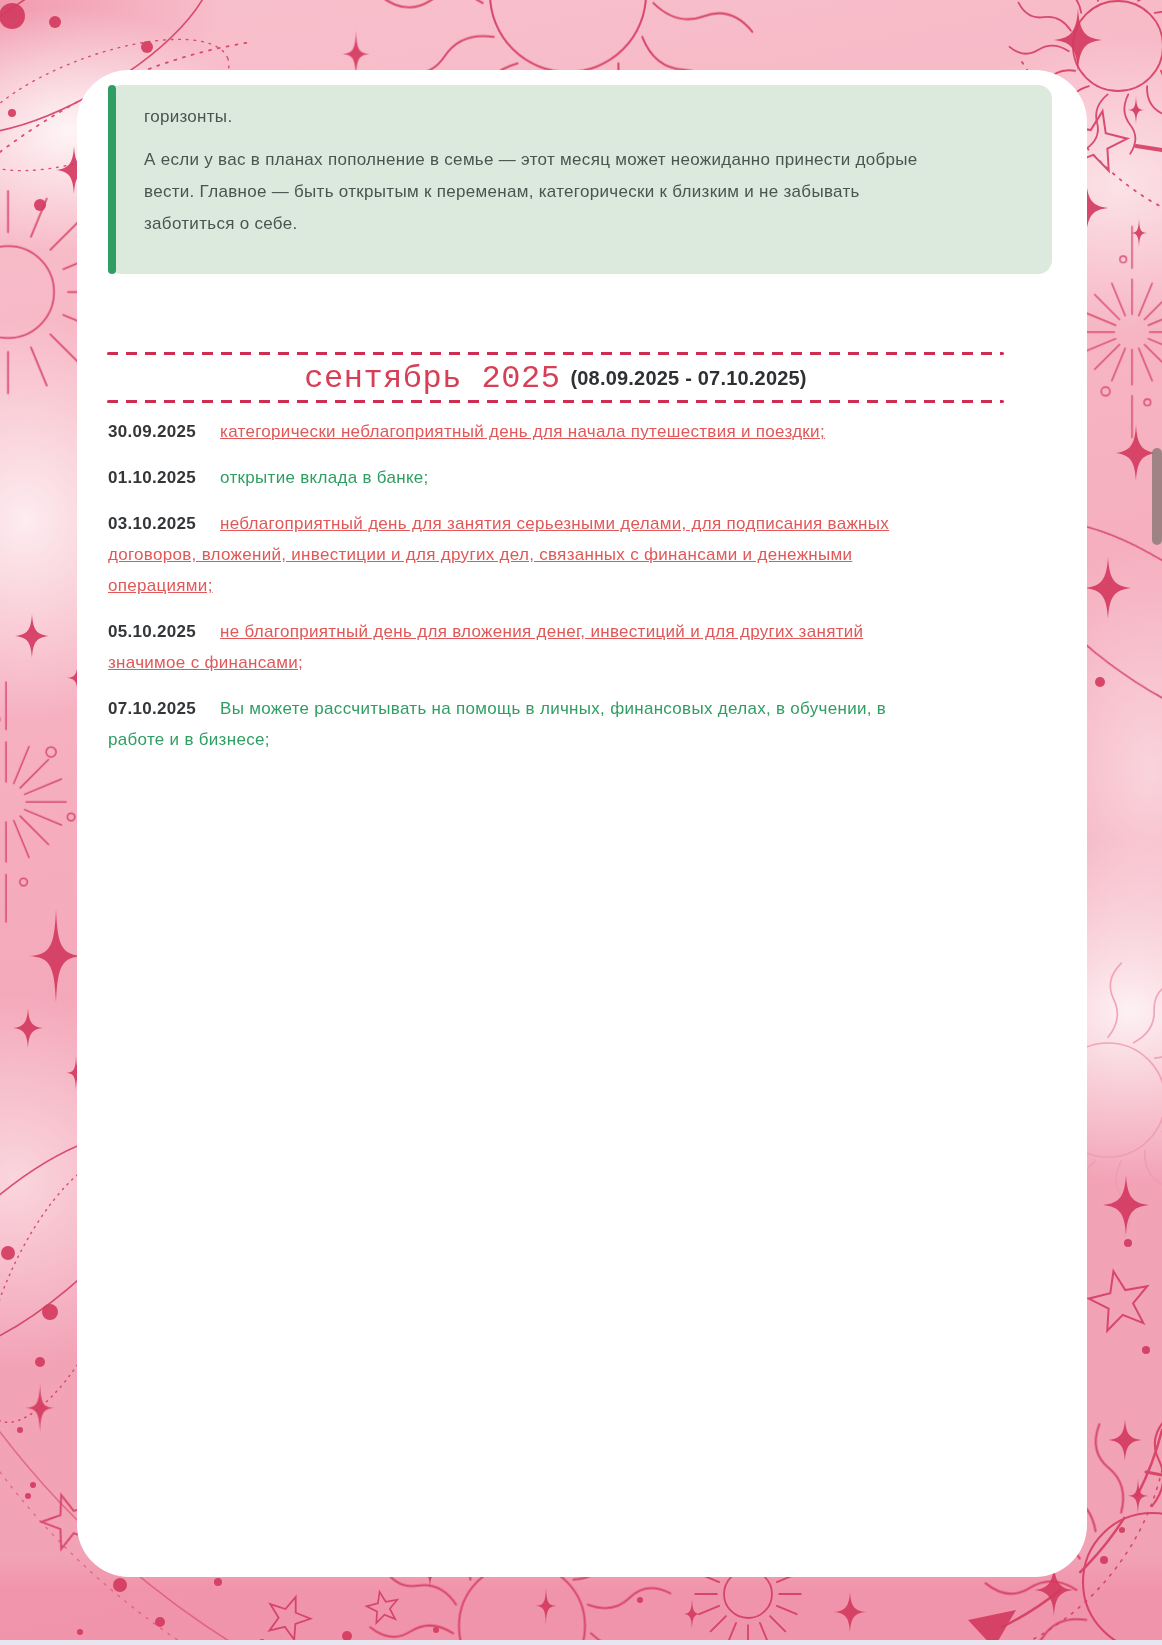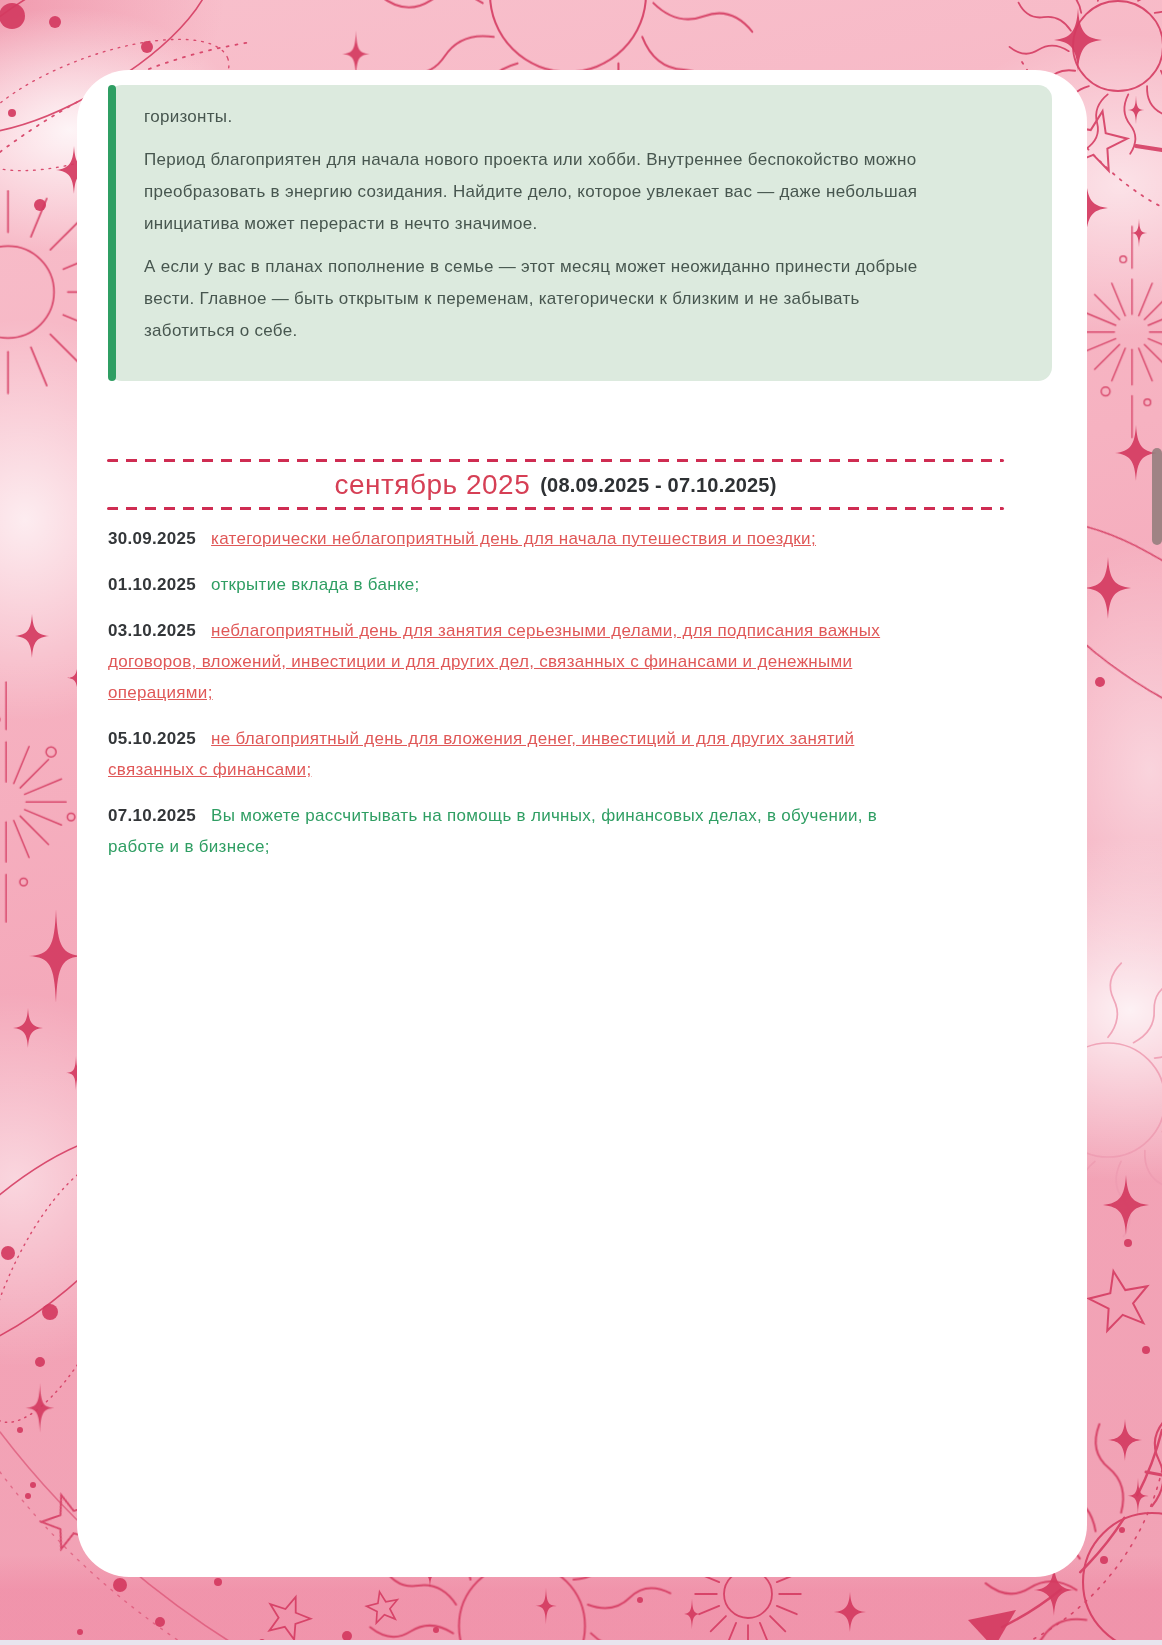--- a/index.html
+++ b/index.html
@@ -39,29 +39,29 @@
   .month-block{width:897px;margin:78px 0 0 -1px;}
   .dash{
     height:3px;border-radius:2px;
     background:repeating-linear-gradient(90deg, var(--dash-red,#cf2c52) 0 11px, rgba(0,0,0,0) 11px 19px);
   }
   .month-row{
     display:flex;justify-content:center;align-items:baseline;gap:10px;
     height:42px;margin:2px 0 1px 0;align-items:center;
   }
   .month-title{
-    font-family:Liberation Sans, sans-serif;font-size:28px;color:var(--title-red,#d63f55);
+    font-family:Liberation Mono, monospace;font-size:32px;color:var(--title-red,#d63f55);
     letter-spacing:.5px;
   }
   .month-range{
     font-size:20px;font-weight:bold;color:var(--range-text,#2e3134);letter-spacing:.2px;
   }
   .entries{margin-top:13px;max-width:790px;}
   .entry{margin:0 0 15px 0;font-size:17px;line-height:31px;letter-spacing:.3px;}
-  .entry-date{font-weight:bold;color:var(--date-text,#333639);margin-right:15px;}
+  .entry-date{font-weight:bold;color:var(--date-text,#333639);margin-right:24px;}
   .tone-unfavorable{color:var(--unfavorable-red,#e05858);text-decoration:underline;}
   .tone-favorable{color:var(--favorable-green,#2f9e63);margin-top:30px;}
   .scrollbar-thumb{
     position:absolute;right:0;top:448px;width:10px;height:97px;z-index:5;
     background:var(--scrollbar-thumb,#8a7876);opacity:.8;border-radius:6px;
   }
   .bottom-strip{
     position:absolute;left:0;right:0;bottom:0;height:5px;z-index:4;
     background:var(--bottom-strip,#e7e5ee);
   }
@@ -234,21 +234,20 @@
           <circle cx="1104" cy="1560" r="4"></circle>
       </g>
     </g>
   </svg>
 
   <div class="card">
 
     <div class="callout">
       <div class="callout-bar"></div>
       <p>горизонты.</p>
-      <p>Период благоприятен для начала нового проекта или хобби. Внутреннее беспокойство можно преобразовать в энергию созидания. Найдите дело, которое увлекает вас — даже небольшая инициатива может перерасти в нечто значимое.</p>
       <p>А если у вас в планах пополнение в семье — этот месяц может неожиданно принести добрые вести. Главное — быть открытым к переменам, категорически к близким и не забывать заботиться о себе.</p>
     </div>
 
     <div class="month-block">
       <div class="dash"></div>
       <div class="month-row">
         <span class="month-title">сентябрь 2025</span>
         <span class="month-range">(08.09.2025 - 07.10.2025)</span>
       </div>
       <div class="dash"></div>
@@ -262,21 +261,21 @@
   <p class="entry">
     <span class="entry-date">01.10.2025</span><span class="entry-text tone-favorable">открытие вклада в банке;</span>
   </p>
 
 
   <p class="entry">
     <span class="entry-date">03.10.2025</span><span class="entry-text tone-unfavorable">неблагоприятный день для занятия серьезными делами, для подписания важных договоров, вложений, инвестиции и для других дел, связанных с финансами и денежными операциями;</span>
   </p>
 
   <p class="entry">
-    <span class="entry-date">05.10.2025</span><span class="entry-text tone-unfavorable">не благоприятный день для вложения денег, инвестиций и для других занятий связанных с финансами;</span>
+    <span class="entry-date">05.10.2025</span><span class="entry-text tone-unfavorable">не благоприятный день для вложения денег, инвестиций и для других занятий значимое с финансами;</span>
   </p>
 
   <p class="entry">
     <span class="entry-date">07.10.2025</span><span class="entry-text tone-favorable">Вы можете рассчитывать на помощь в личных, финансовых делах, в обучении, в работе и в бизнесе;</span>
   </p>
 </div>
 
   </div>
 
   <div class="scrollbar-thumb"></div>

